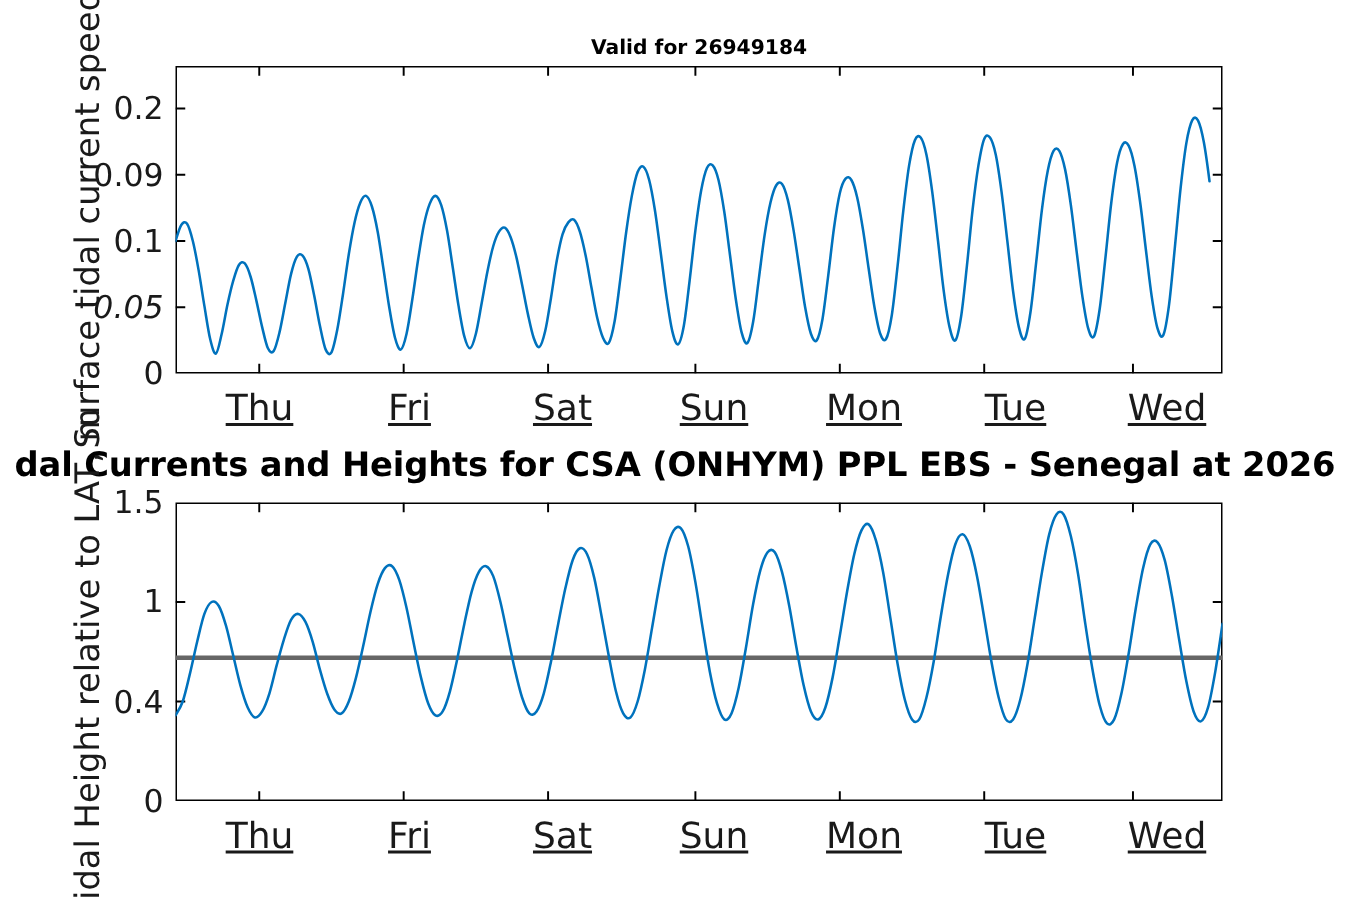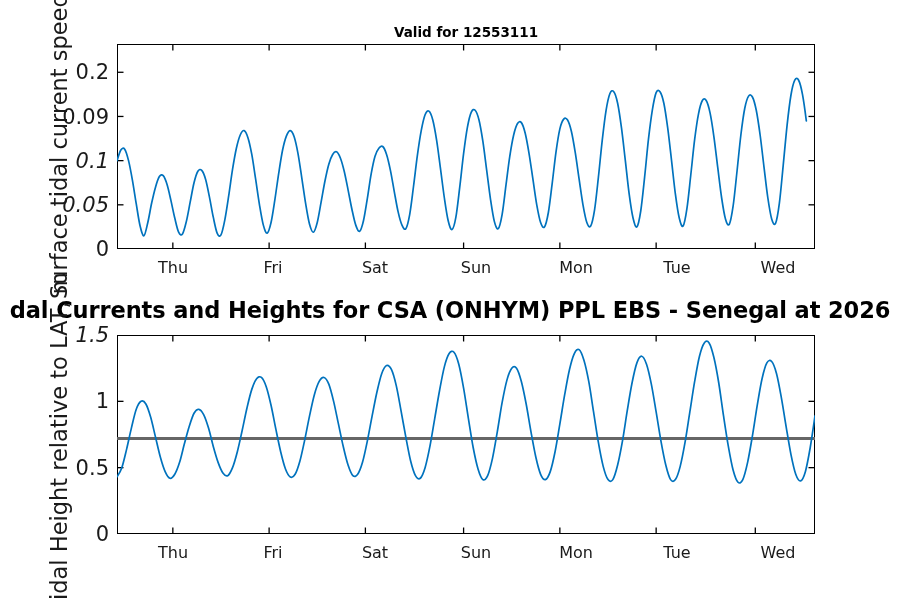--- a/index.html
+++ b/index.html
@@ -22,39 +22,39 @@
   .ylabel{
     position:absolute;font-size:22.5px;color:#1a1a1a;white-space:nowrap;
     transform-origin:0 0;transform:rotate(-90deg);
   }
 
   .ytick{
     position:absolute;font-size:21px;color:#1a1a1a;text-align:right;
     white-space:nowrap;transform:translateY(-50%);
   }
   .xtick{
-    position:absolute;font-size:16px;color:#1a1a1a;text-align:center;
-    white-space:nowrap;transform:translateX(-50%);
+    position:absolute;font-size:24px;color:#1a1a1a;text-align:center;
+    white-space:nowrap;transform:translateX(-50%);text-decoration:underline;
   }
   svg.curve{position:absolute;left:0;top:0;overflow:visible;}
 </style>
 </head>
 <body>
 
 <div id="root">
 
   <div class="axes" id="ax1" style="left:117px;top:44px;width:698px;height:205px;"></div>
 
-  <div class="subtitle" style="left:117px;top:24px;width:698px;">Valid for 12553111</div>
+  <div class="subtitle" style="left:117px;top:24px;width:698px;">Valid for 26949184</div>
 
   <div class="ylabel" style="left:46px;top:299px;">Surface tidal current speed, kr</div>
 
   <div class="ytick" style="left:27px;top:249px;width:82px;">0</div>
   <div class="ytick" style="left:27px;top:204.8px;width:82px;font-style:italic;">0.05</div>
-  <div class="ytick" style="left:27px;top:160.7px;width:82px;font-style:italic;">0.1</div>
+  <div class="ytick" style="left:27px;top:160.7px;width:82px;">0.1</div>
   <div class="ytick" style="left:27px;top:116.5px;width:82px;">0.09</div>
   <div class="ytick" style="left:27px;top:72.3px;width:82px;">0.2</div>
 
   <div class="xtick" style="left:173px;top:258px;">Thu</div>
   <div class="xtick" style="left:273px;top:258px;">Fri</div>
   <div class="xtick" style="left:375px;top:258px;">Sat</div>
   <div class="xtick" style="left:476px;top:258px;">Sun</div>
   <div class="xtick" style="left:576px;top:258px;">Mon</div>
   <div class="xtick" style="left:677px;top:258px;">Tue</div>
   <div class="xtick" style="left:778px;top:258px;">Wed</div>
@@ -92,23 +92,23 @@
       </g>
     </svg>
 
   <div class="suptitle">dal Currents and Heights for CSA (ONHYM) PPL EBS  - Senegal at 2026</div>
 
   <div class="axes" id="ax2" style="left:117px;top:335px;width:698px;height:199px;"></div>
 
   <div class="ylabel" style="left:46px;top:600px;">idal Height relative to LAT, m</div>
 
   <div class="ytick" style="left:27px;top:534px;width:82px;">0</div>
-  <div class="ytick" style="left:27px;top:467.7px;width:82px;">0.5</div>
+  <div class="ytick" style="left:27px;top:467.7px;width:82px;">0.4</div>
   <div class="ytick" style="left:27px;top:401.3px;width:82px;">1</div>
-  <div class="ytick" style="left:27px;top:335px;width:82px;font-style:italic;">1.5</div>
+  <div class="ytick" style="left:27px;top:335px;width:82px;">1.5</div>
 
   <div class="xtick" style="left:173px;top:543px;">Thu</div>
   <div class="xtick" style="left:273px;top:543px;">Fri</div>
   <div class="xtick" style="left:375px;top:543px;">Sat</div>
   <div class="xtick" style="left:476px;top:543px;">Sun</div>
   <div class="xtick" style="left:576px;top:543px;">Mon</div>
   <div class="xtick" style="left:677px;top:543px;">Tue</div>
   <div class="xtick" style="left:778px;top:543px;">Wed</div>
 
   <svg class="curve" id="svg2" width="900" height="600">

